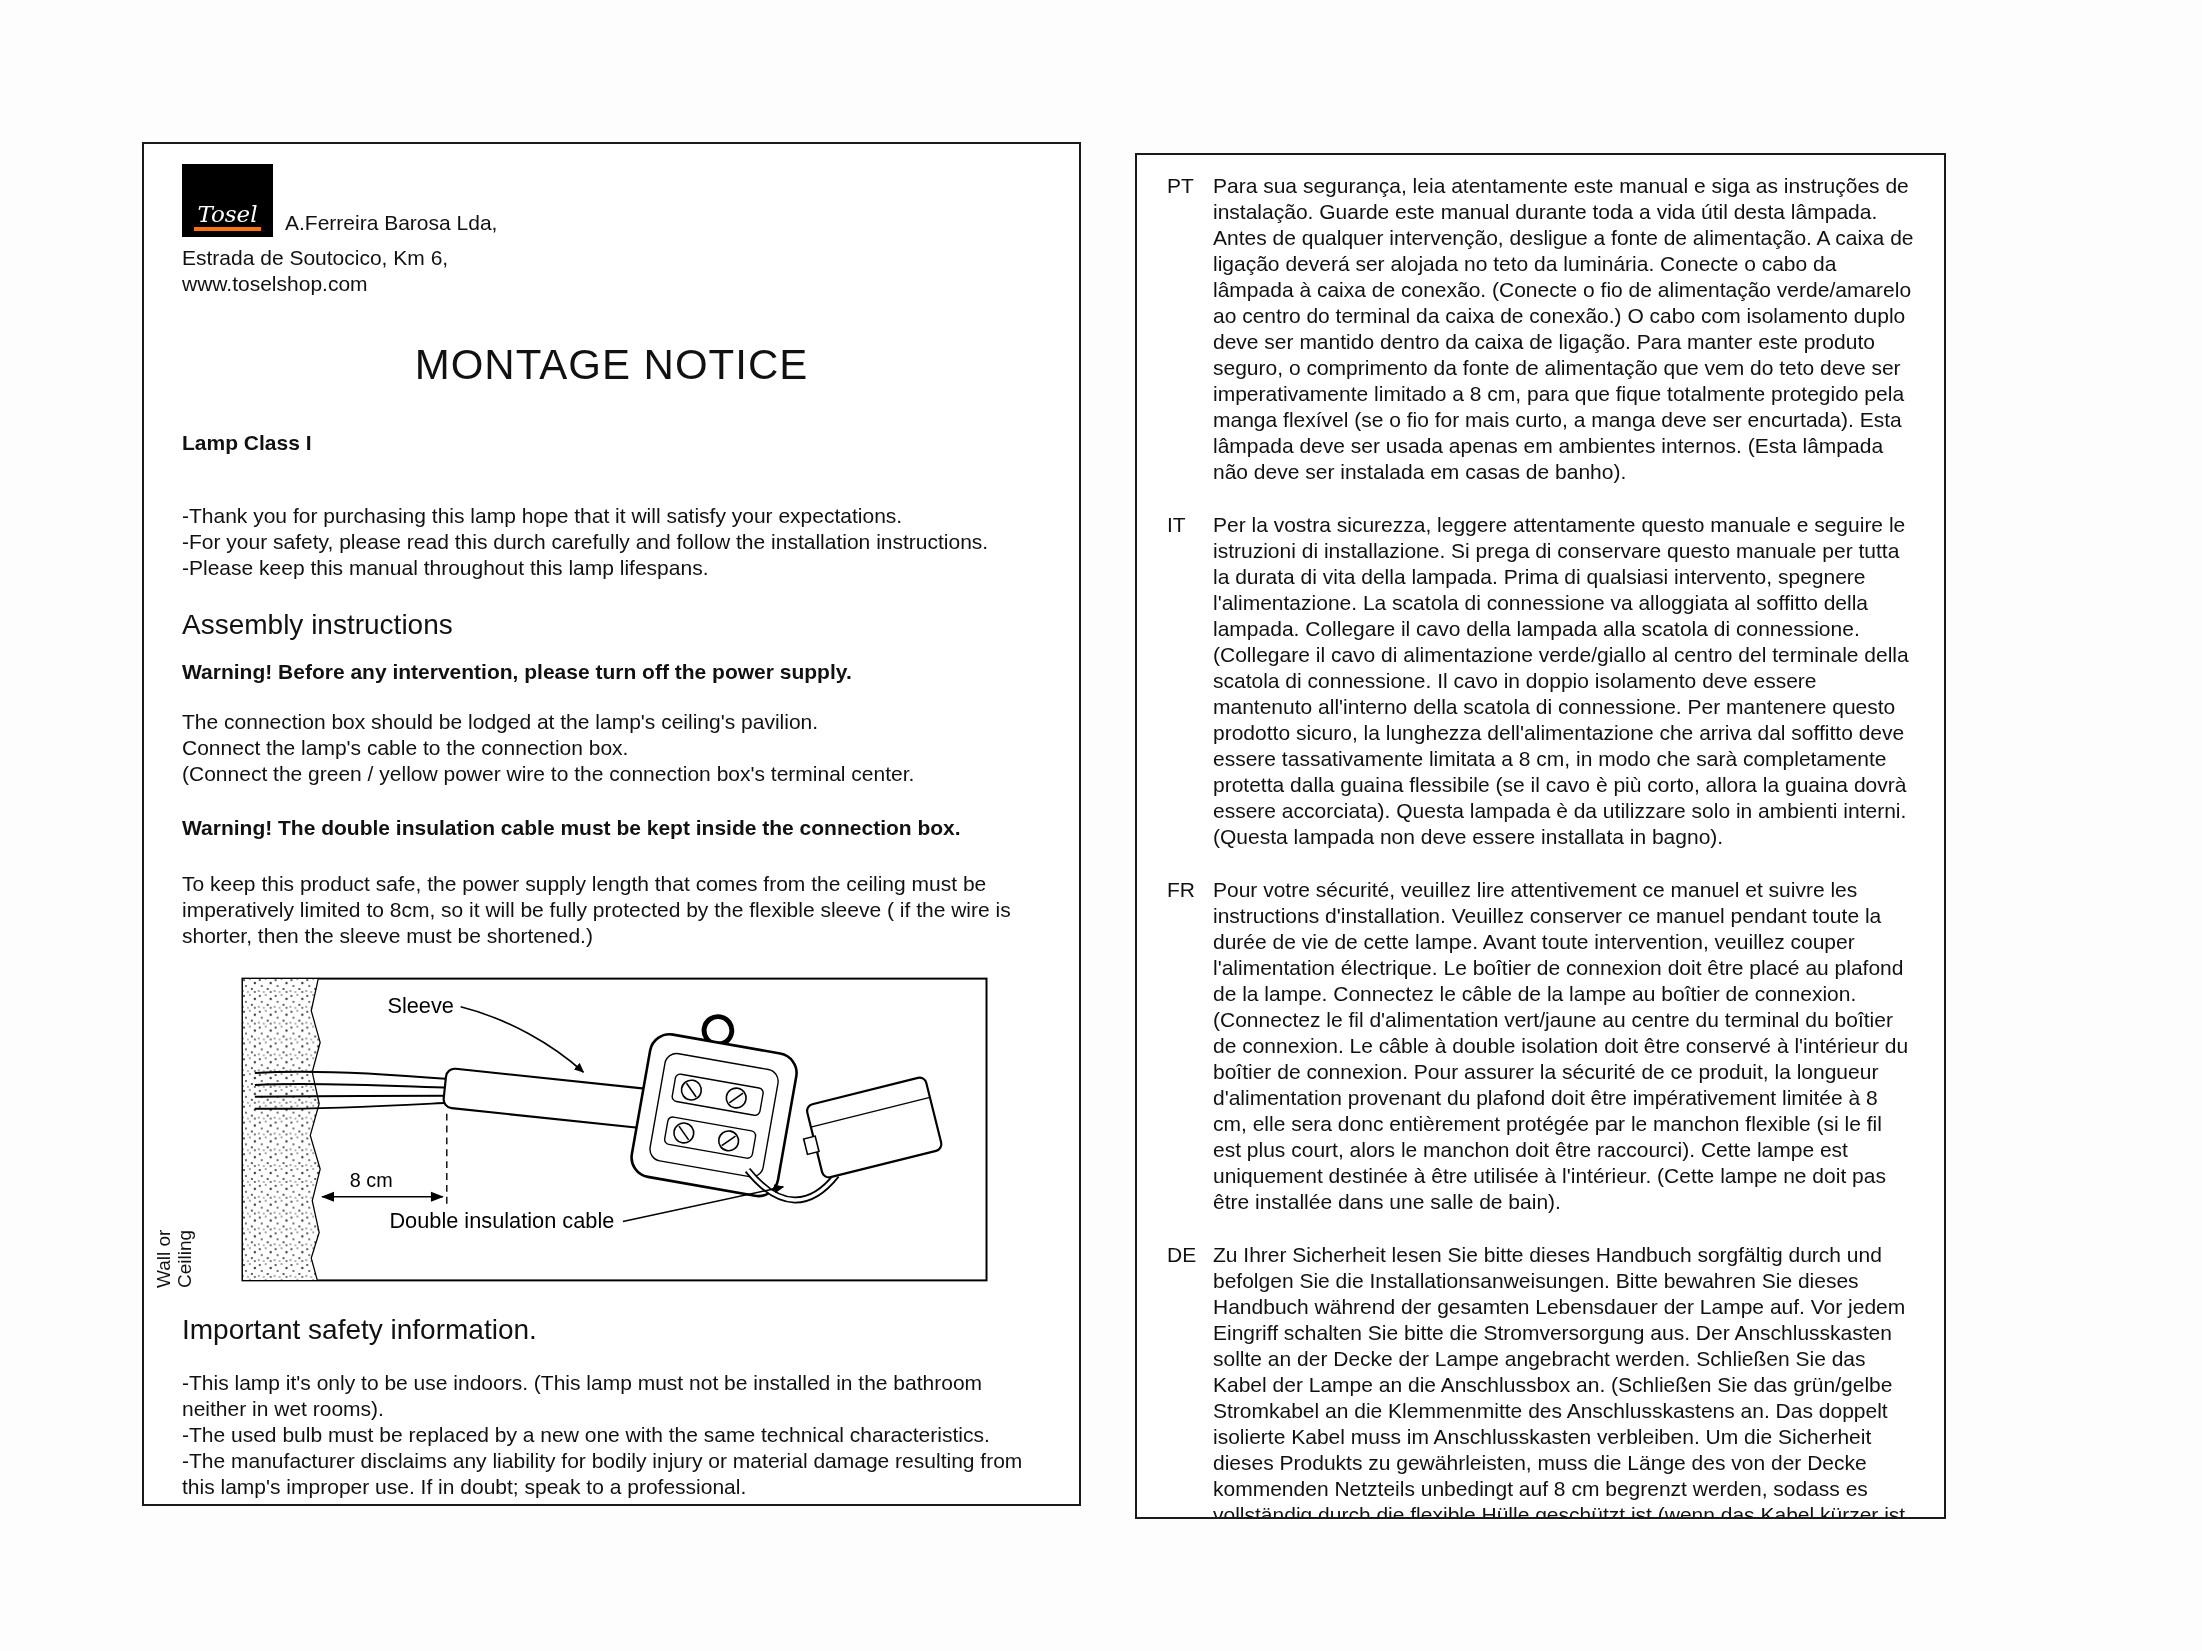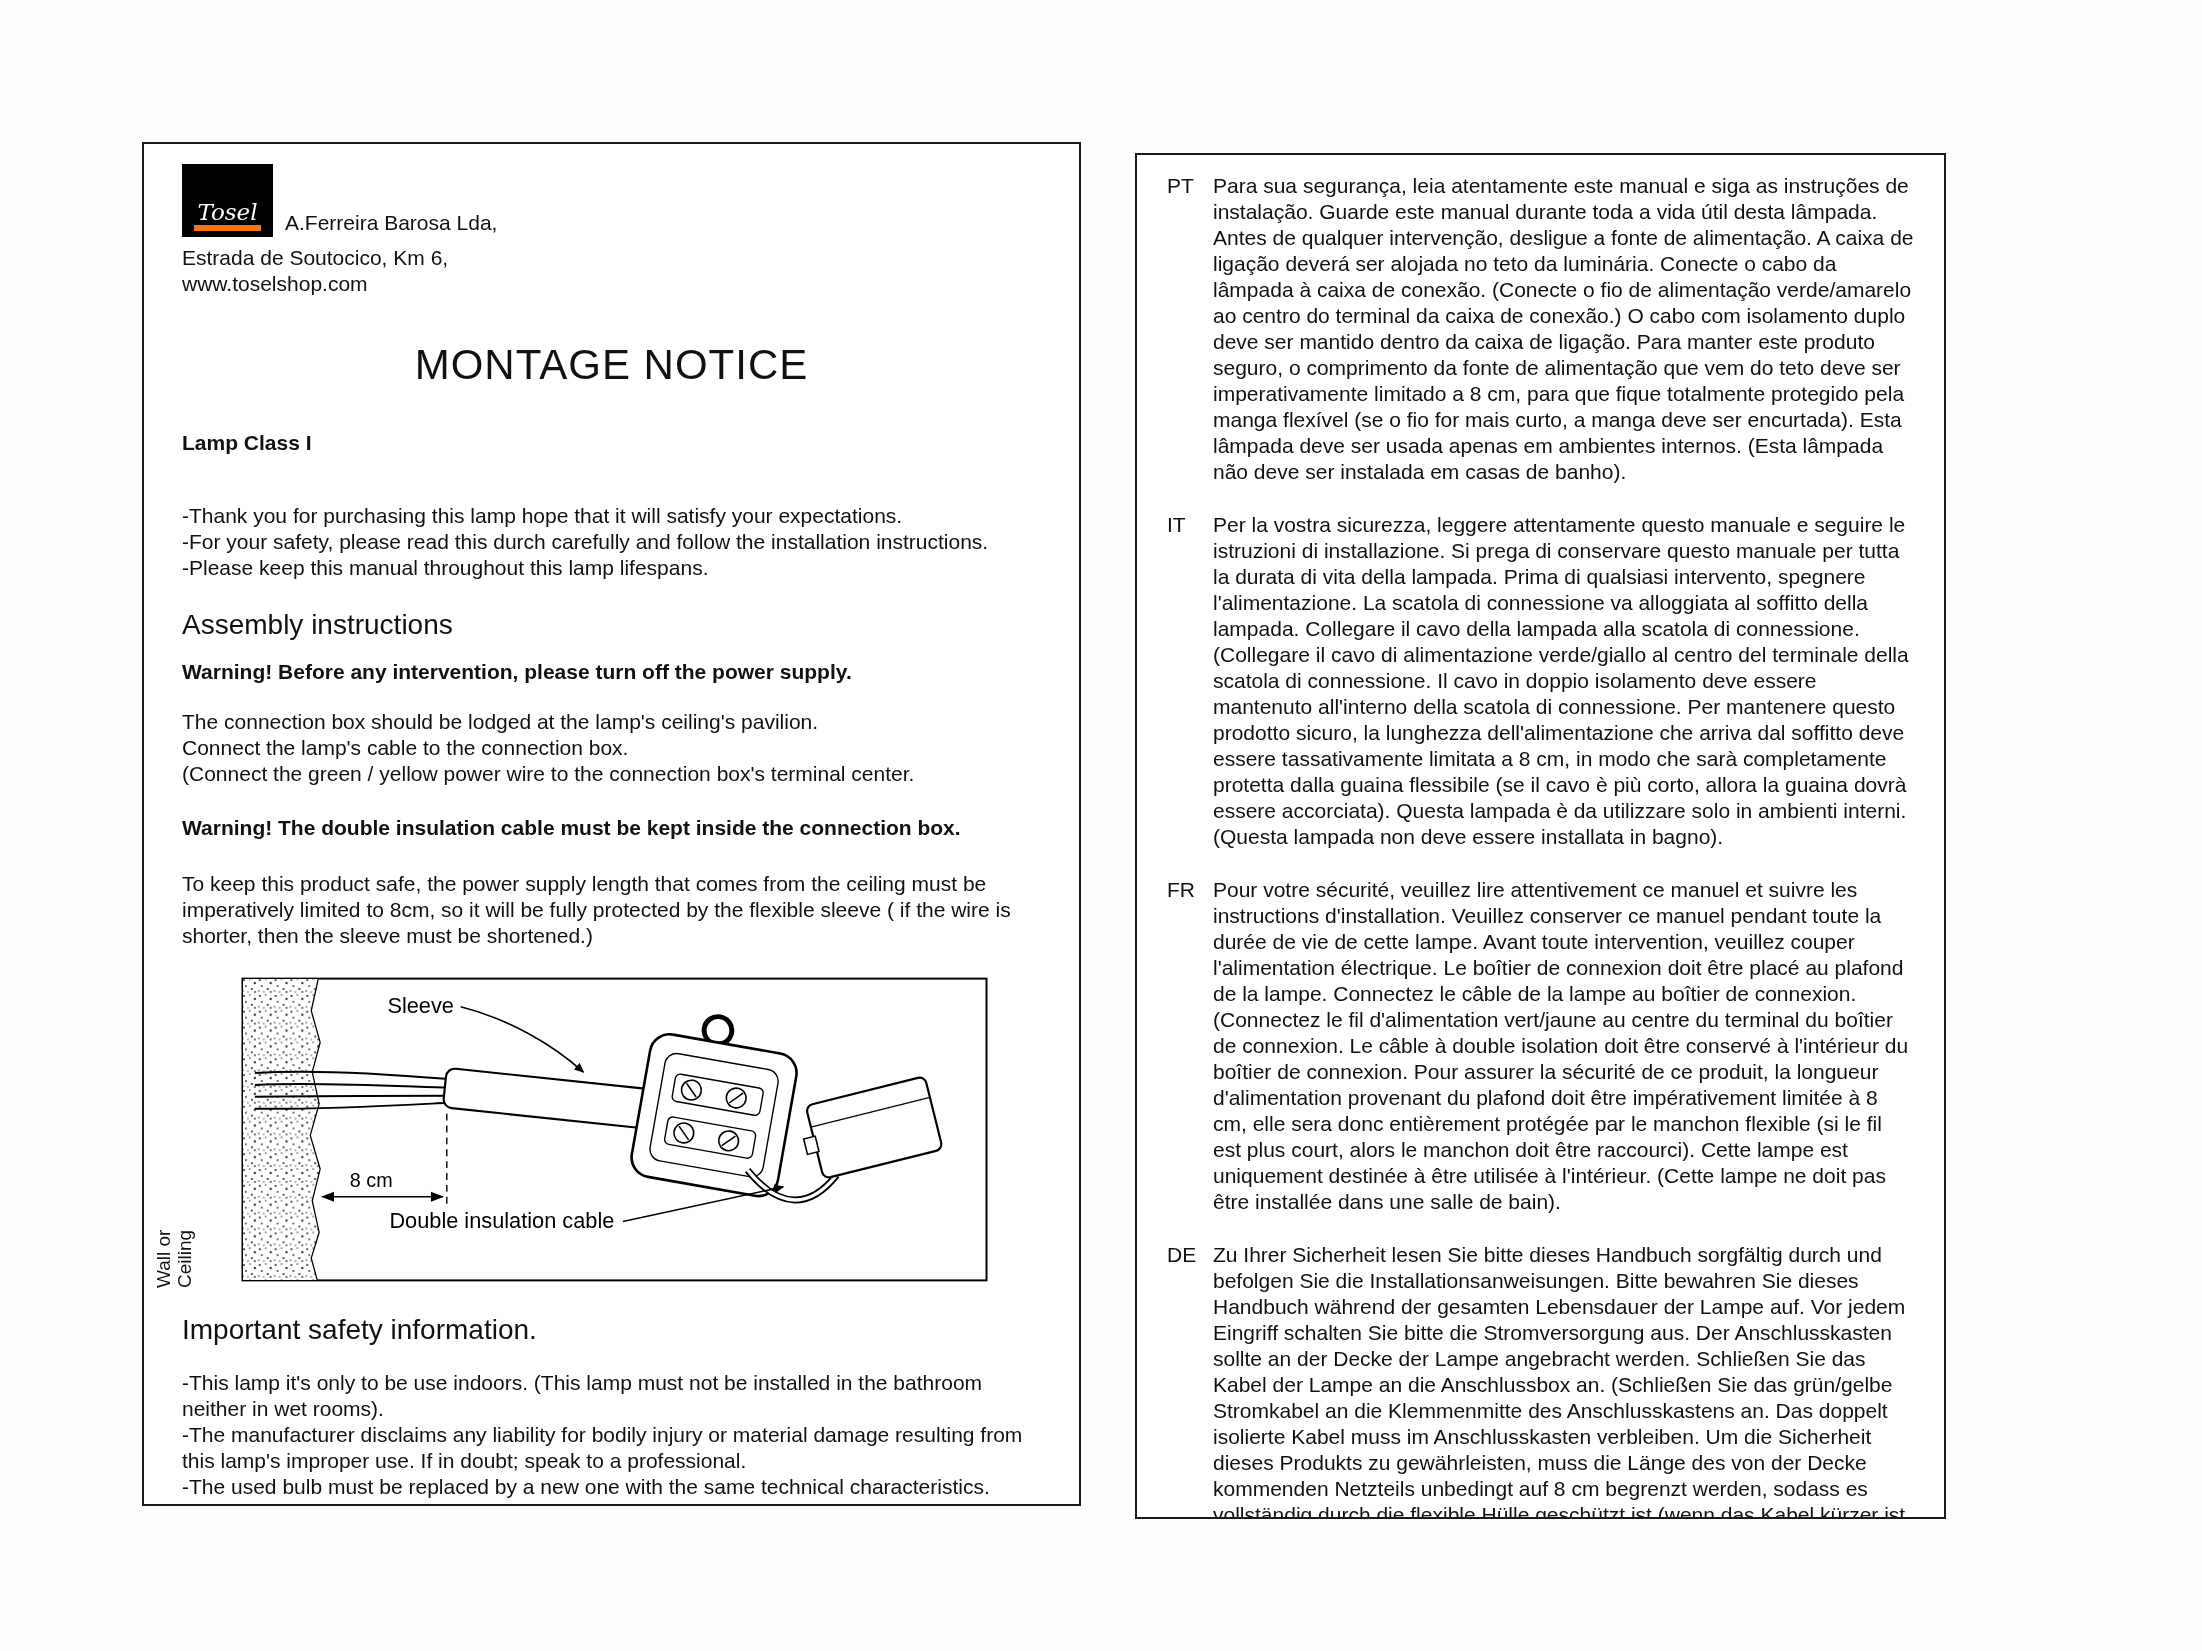--- a/index.html
+++ b/index.html
@@ -8,21 +8,21 @@
   .page{position:absolute;background:#fff;border:2px solid #1a1a1a;overflow:hidden;box-sizing:border-box;}
   .page-left{left:142px;top:142px;width:939px;height:1364px;padding:20px 38px;}
   .page-right{left:1135px;top:153px;width:811px;height:1366px;padding:18px 30px;}
   .txt{font-size:21px;line-height:26px;}
   
   .logo-row{display:flex;align-items:flex-end;gap:12px;}
   .logo-box{width:91px;height:73px;background:#000;display:flex;flex-direction:column;
             align-items:center;justify-content:flex-end;padding:4px 6px 6px;box-sizing:border-box;}
   .lamp-svg{width:44px;height:24px;display:block;}
   .brand{color:#fff;font-family:"DejaVu Serif", serif;font-style:italic;font-size:23px;
-         line-height:24px;border-bottom:6px solid #f97316;padding:0 3px 1px;margin-top:48px;}
+         line-height:24px;border-bottom:4px solid #f97316;padding:0 3px 1px;margin-top:48px;}
   .company{font-size:21px;line-height:24px;padding-bottom:2px;}
   .address{margin-top:8px;}
   
   .doc-title{margin-top:44px;text-align:center;font-size:42px;letter-spacing:1px;}
   .doc-subtitle{margin-top:42px;font-size:21px;font-weight:bold;}
   .intro{margin-top:48px;}
   .h-mid{margin-top:28px;text-align:left;font-size:28px;}
   .warn{margin-top:18px;font-weight:bold;}
   .steps{margin-top:24px;}
   .warn2{margin-top:28px;font-weight:bold;}
@@ -145,22 +145,22 @@
         <text x="110" y="212" font-size="20">8 cm</text>
         <text x="150" y="254" font-size="22">Double insulation cable</text>
         <line x1="386" y1="247" x2="548" y2="212" stroke="#000" stroke-width="1.6" marker-end="url(#arr)"></line>
       </svg>
     </div>
 
     <div class="h-safety">Important safety information.</div>
 
     <div class="safety txt">
       <div>-This lamp it's only to be use indoors. (This lamp must not be installed in the bathroom neither in wet rooms).</div>
+      <div>-The used bulb must be replaced by a new one with the same technical characteristics.</div>
       <div>-The manufacturer disclaims any liability for bodily injury or material damage resulting from this lamp's improper use. If in doubt; speak to a professional.</div>
-      <div>-The used bulb must be replaced by a new one with the same technical characteristics.</div>
     </div>
   </div>
 
   <div class="page page-right">
 
     <div class="lang-section">
       <div class="lang-code">PT</div>
       <div class="lang-text">Para sua segurança, leia atentamente este manual e siga as instruções de instalação. Guarde este manual durante toda a vida útil desta lâmpada. Antes de qualquer intervenção, desligue a fonte de alimentação. A caixa de ligação deverá ser alojada no teto da luminária. Conecte o cabo da lâmpada à caixa de conexão. (Conecte o fio de alimentação verde/amarelo ao centro do terminal da caixa de conexão.) O cabo com isolamento duplo deve ser mantido dentro da caixa de ligação. Para manter este produto seguro, o comprimento da fonte de alimentação que vem do teto deve ser imperativamente limitado a 8 cm, para que fique totalmente protegido pela manga flexível (se o fio for mais curto, a manga deve ser encurtada). Esta lâmpada deve ser usada apenas em ambientes internos. (Esta lâmpada não deve ser instalada em casas de banho).</div>
     </div>
 

